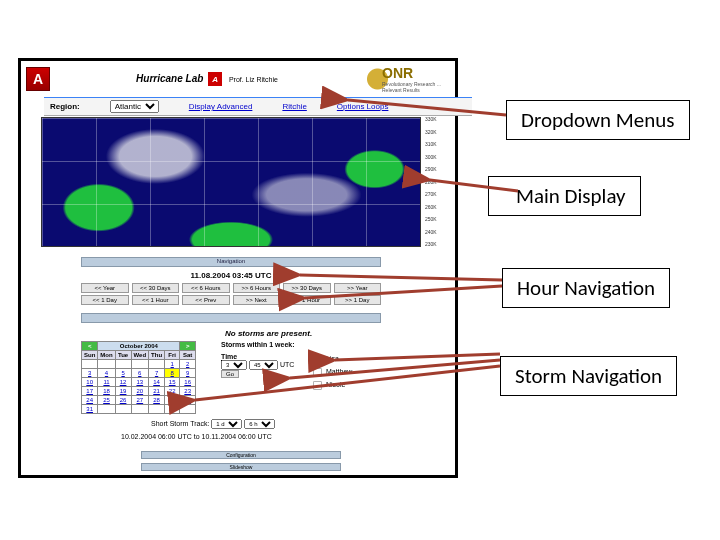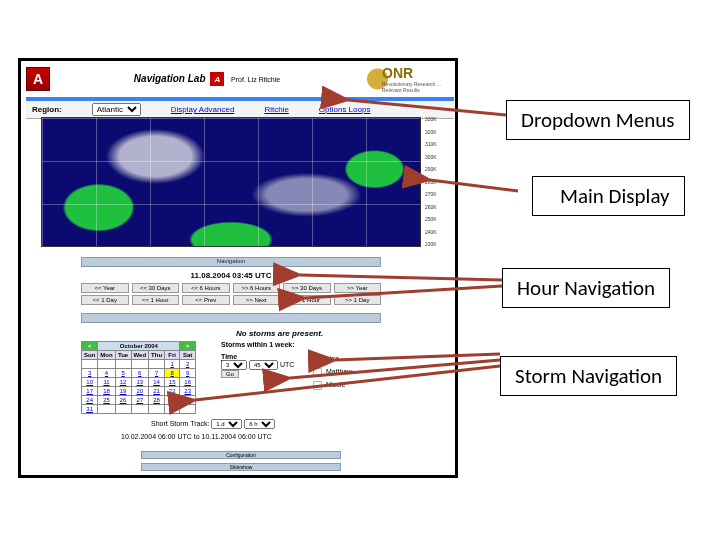--- a/index.html
+++ b/index.html
@@ -59,27 +59,27 @@
     font-weight: bold;
     font-size: 14px;
     color: #8a6d00;
     background: radial-gradient(circle at 15% 50%, #d4af37 0 10px, transparent 11px);
     padding-left: 18px;
   }
   .onr-sub { font-size: 5px; color: #555; font-weight: normal; display:block; }
   
   .navlinks {
     position: absolute;
-    left: 5px; top: 36px;
+    left: 23px; top: 36px;
     width: 428px;
     font-size: 8px;
     display: flex;
     align-items: center;
     gap: 30px;
-    border-top: 4px solid #3b82f6;
+    border-top: 1px solid #3b82f6;
     border-bottom: 1px solid #aaa;
     padding: 2px 6px;
     background: #f4f4f4;
   }
   .navlinks .region-lbl { font-weight: bold; }
   .navlinks select {
     font-size: 8px;
     height: 13px;
   }
   .navlinks a { color: #0000cc; text-decoration: underline; }
@@ -171,21 +171,21 @@
     position: absolute;
     left: 60px;
     top: 252px;
     width: 300px;
     height: 10px;
     background: #bcd;
     border: 1px solid #89a;
   }
   .nostorms {
     position: absolute;
-    left: 215px; top: 268px;
+    left: 204px; top: 268px;
     font-size: 8px;
     font-weight: bold;
     font-style: italic;
   }
   .stormswithin {
     position: absolute;
     left: 200px; top: 280px;
     font-size: 7px;
     font-weight: bold;
   }
@@ -293,21 +293,21 @@
   }
 </style>
 </head>
 <body>
 
 <div class="outer-frame">
 
   <div class="hdr">
     <div class="ua-logo">A</div>
     <div class="hurricane-lab">
-      <span>Navigation Lab</span>
+      <span>Hurricane Lab</span>
       <span class="mini-ua">A</span>
       <span class="subtxt">Prof. Liz Ritchie</span>
     </div>
     <div class="onr-logo">
       <span>
         <span>ONR</span>
         <span class="onr-sub">Revolutionary Research ... Relevant Results</span>
       </span>
     </div>
   </div>
@@ -457,21 +457,21 @@
     <select><option>1 d</option></select>
     <select><option>6 h</option></select>
   </div>
   <div class="track-range">10.02.2004 06:00 UTC to 10.11.2004 06:00 UTC</div>
 
   <div class="config-bar">Configuration</div>
   <div class="slideshow-bar">Slideshow</div>
 </div>
 
 <div class="callout" style="left:506px; top:100px;">Dropdown Menus</div>
-<div class="callout" style="left:532px; top:176px;padding-left:27px;">Main Display</div>
+<div class="callout" style="left:488px; top:176px;padding-left:27px;">Main Display</div>
 <div class="callout" style="left:502px; top:268px;">Hour Navigation</div>
 <div class="callout" style="left:500px; top:356px;">Storm Navigation</div>
 
 <svg class="arrow" style="left:0;top:0;width:720px;height:540px;">
   <defs>
     <marker id="ah" markerWidth="10" markerHeight="8" refX="1" refY="4" orient="auto">
       <polygon points="10,0 0,4 10,8" fill="#a03d2e"></polygon>
     </marker>
   </defs>
 

